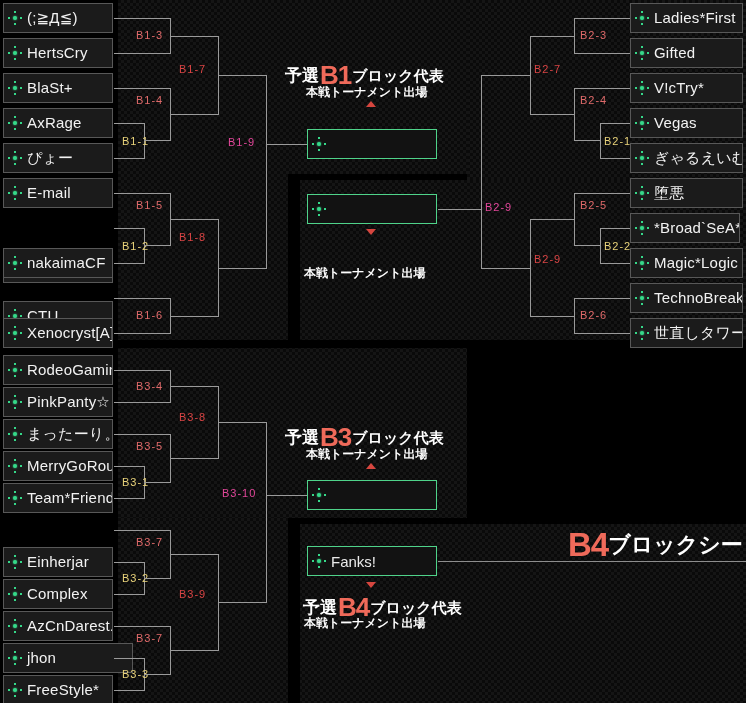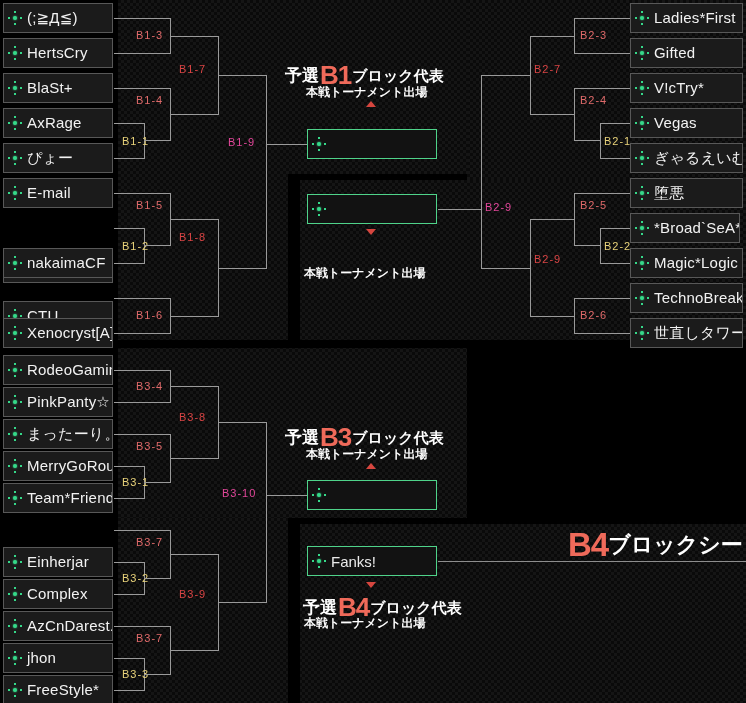--- a/index.html
+++ b/index.html
@@ -528,21 +528,21 @@
   <div class="team" style="left:3px;top:611px;width:110px;">
     <span class="mk">
         <i class="c"></i>
         <i class="l"></i>
         <i class="r"></i>
         <i class="t"></i>
         <i class="b"></i>
       </span>
     <span class="tname">AzCnDarest.</span>
   </div>
-  <div class="team" style="left:3px;top:643px;width:110px;">
+  <div class="team" style="left:3px;top:643px;width:130px;">
     <span class="mk">
         <i class="c"></i>
         <i class="l"></i>
         <i class="r"></i>
         <i class="t"></i>
         <i class="b"></i>
       </span>
     <span class="tname">jhon</span>
   </div>
   <div class="team" style="left:3px;top:675px;width:110px;">

